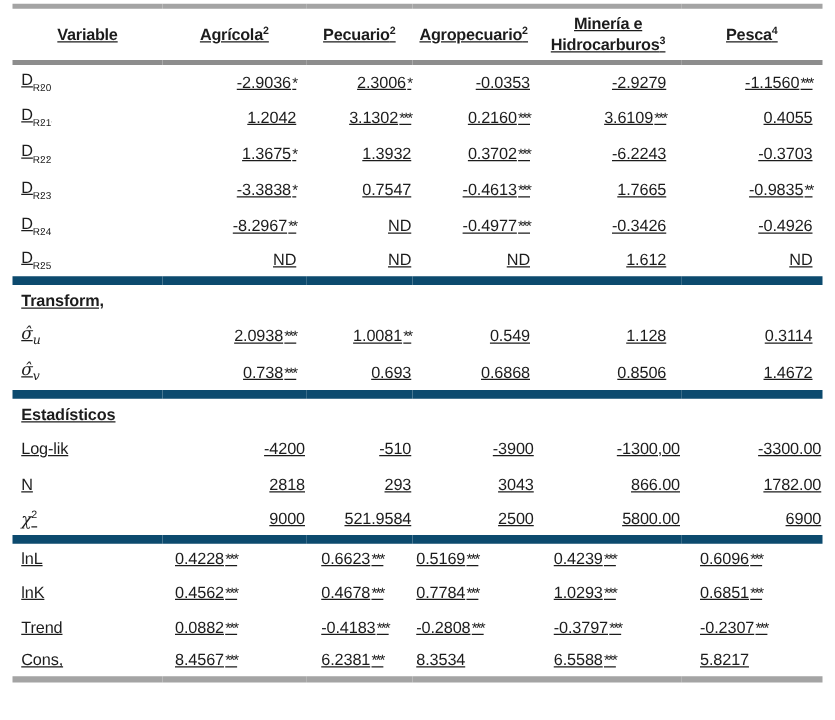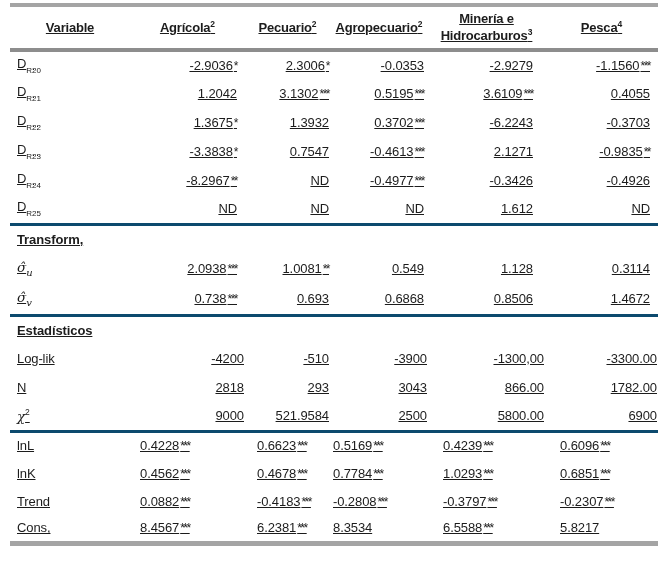--- a/index.html
+++ b/index.html
@@ -11,21 +11,21 @@
   }
   .table-wrap{padding:3px 10px 0 10px;text-decoration:underline;}
   table{
     width:648px;
     border-collapse:collapse;
     table-layout:fixed;
     border-top:4px solid #a4a4a4;
     border-bottom:5px solid #a4a4a4;
   }
   thead{border-bottom:4px solid #8d8d8d;}
-  tbody{border-top:3px solid #0c4a6e;}
+  tbody{border-top:7px solid #0c4a6e;}
   tbody:first-of-type{border-top:none;}
   th{
     font-size:13px;font-weight:bold;text-align:center;
     vertical-align:middle;height:41px;line-height:1.22;
     padding:0 2px;letter-spacing:-0.2px;
   }
   td{vertical-align:middle;font-size:13px;letter-spacing:-0.1px;}
   tbody tr{height:29px;margin-top:28px;}
   tbody.sec-transform tr.data-row{height:31px;}
   tbody.sec-coefficients tr{height:28px;}
@@ -83,38 +83,38 @@
           <td class="v c2"><span>-2.9036</span><span class="st">*</span></td>
           <td class="v c3"><span>2.3006</span><span class="st">*</span></td>
           <td class="v c4"><span>-0.0353</span></td>
           <td class="v c5"><span>-2.9279</span></td>
           <td class="v c6"><span>-1.1560</span><span class="st">***</span></td>
         </tr>
         <tr class="data-row">
           <td class="lbl"><span>D</span><span class="rsub">R21</span></td>
           <td class="v c2"><span>1.2042</span></td>
           <td class="v c3"><span>3.1302</span><span class="st">***</span></td>
-          <td class="v c4"><span>0.5195</span><span class="st">***</span></td>
+          <td class="v c4"><span>0.2160</span><span class="st">***</span></td>
           <td class="v c5"><span>3.6109</span><span class="st">***</span></td>
           <td class="v c6"><span>0.4055</span></td>
         </tr>
         <tr class="data-row">
           <td class="lbl"><span>D</span><span class="rsub">R22</span></td>
           <td class="v c2"><span>1.3675</span><span class="st">*</span></td>
           <td class="v c3"><span>1.3932</span></td>
           <td class="v c4"><span>0.3702</span><span class="st">***</span></td>
           <td class="v c5"><span>-6.2243</span></td>
           <td class="v c6"><span>-0.3703</span></td>
         </tr>
         <tr class="data-row">
           <td class="lbl"><span>D</span><span class="rsub">R23</span></td>
           <td class="v c2"><span>-3.3838</span><span class="st">*</span></td>
           <td class="v c3"><span>0.7547</span></td>
           <td class="v c4"><span>-0.4613</span><span class="st">***</span></td>
-          <td class="v c5"><span>2.1271</span></td>
+          <td class="v c5"><span>1.7665</span></td>
           <td class="v c6"><span>-0.9835</span><span class="st">**</span></td>
         </tr>
         <tr class="data-row">
           <td class="lbl"><span>D</span><span class="rsub">R24</span></td>
           <td class="v c2"><span>-8.2967</span><span class="st">**</span></td>
           <td class="v c3"><span>ND</span></td>
           <td class="v c4"><span>-0.4977</span><span class="st">***</span></td>
           <td class="v c5"><span>-0.3426</span></td>
           <td class="v c6"><span>-0.4926</span></td>
         </tr>

